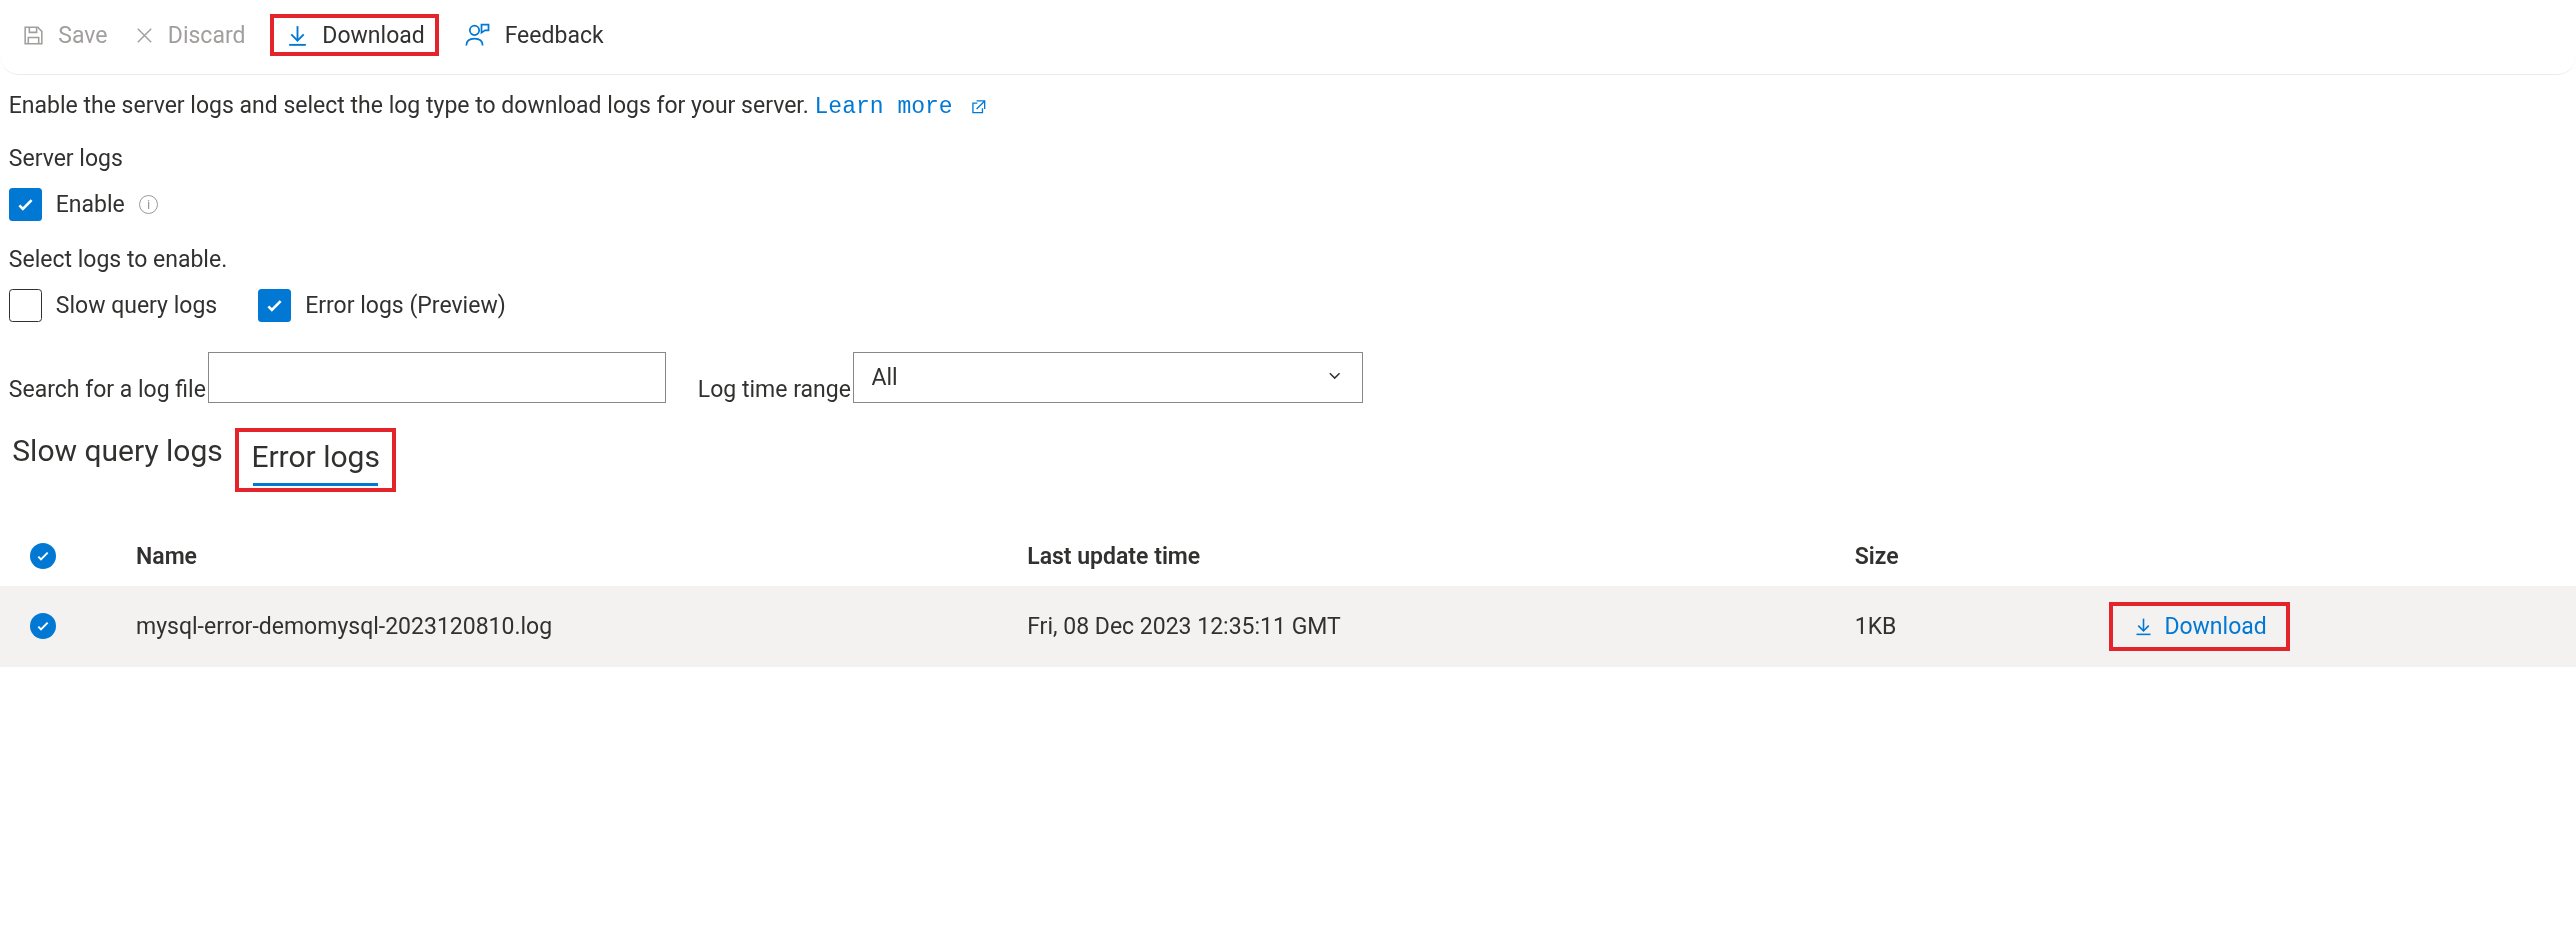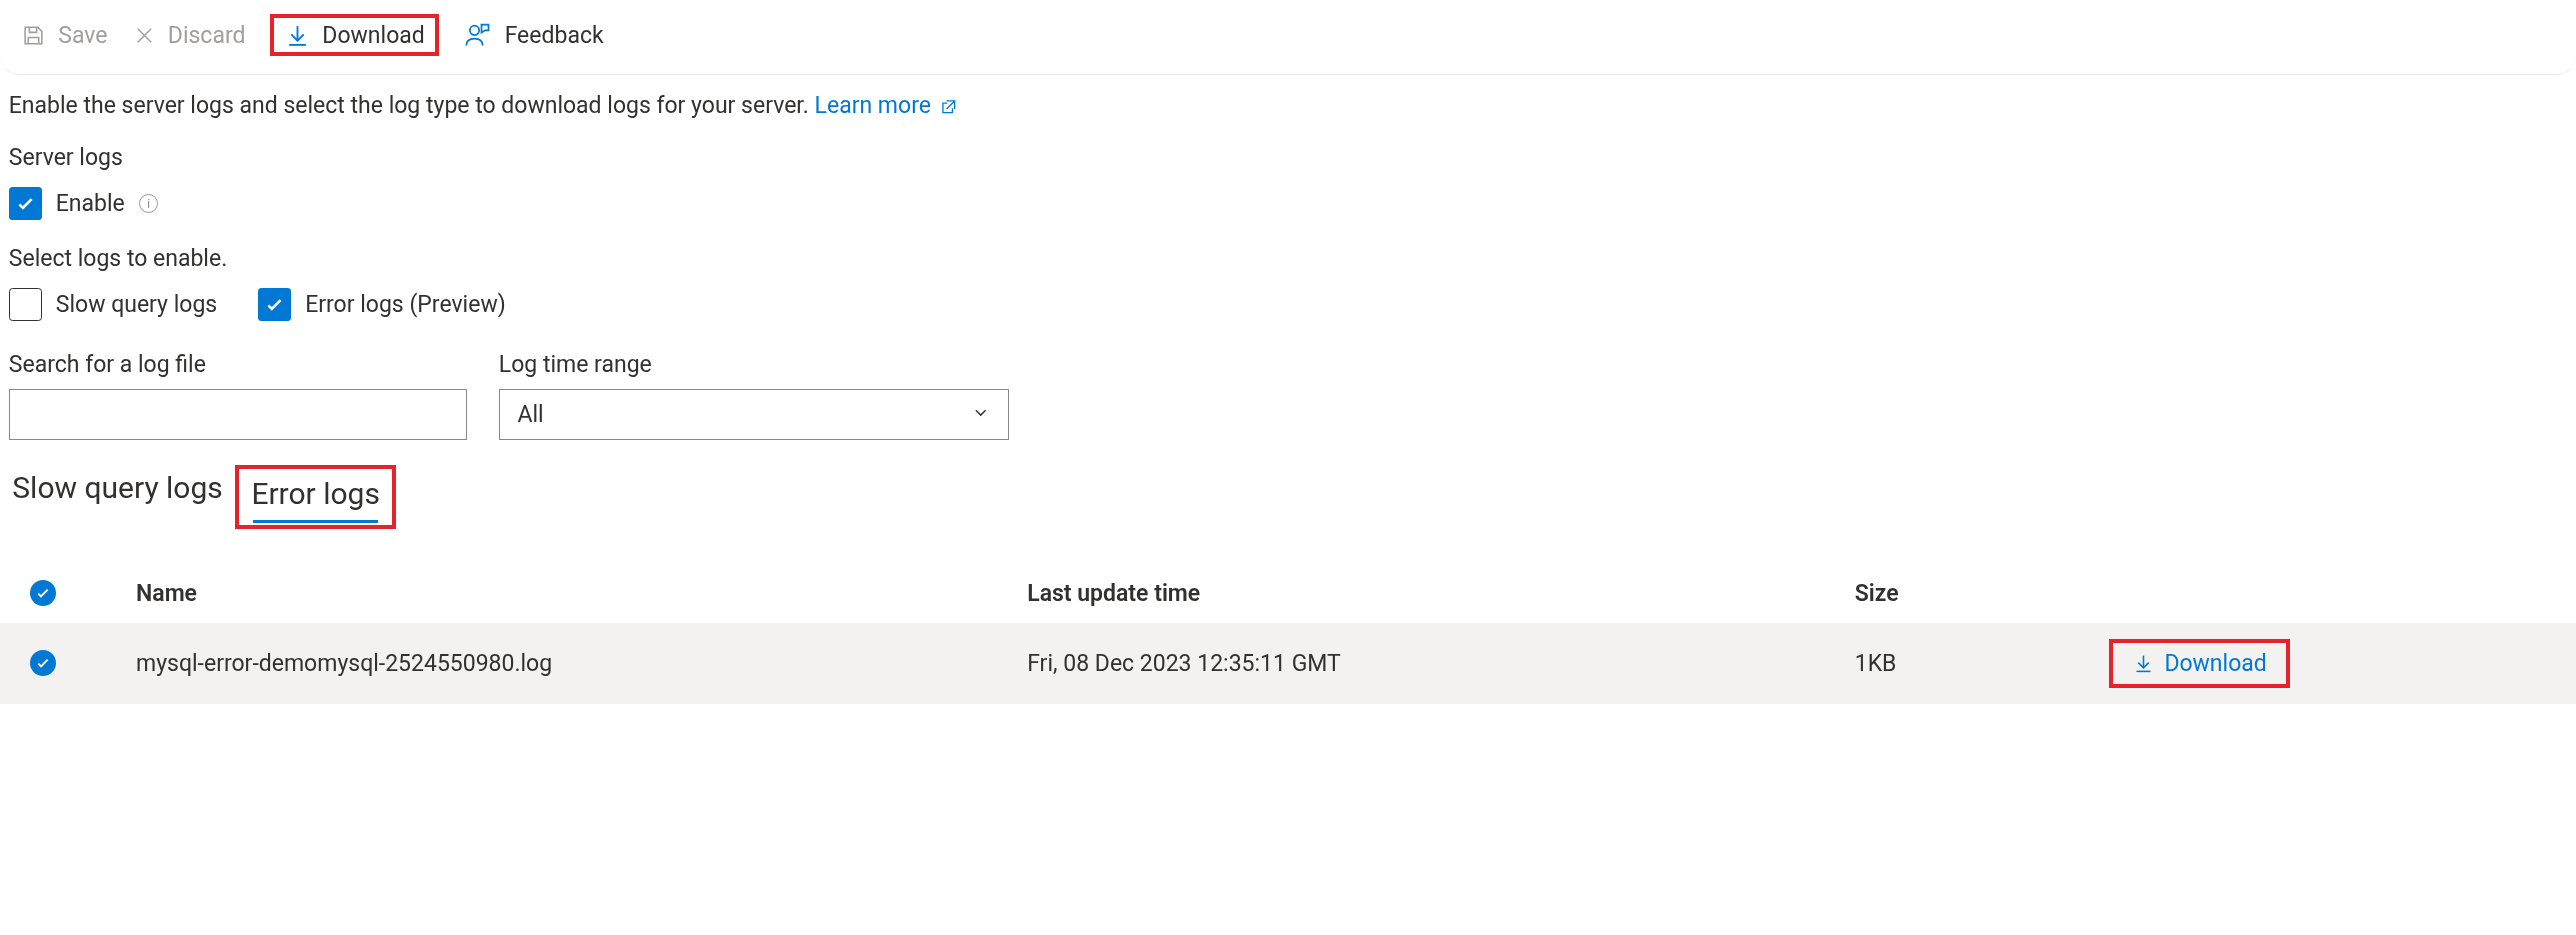--- a/index.html
+++ b/index.html
@@ -35,20 +35,21 @@
     border: 4.4px solid #e3242b;
     padding: 3.5px 10.6px;
   }
   .content {
     padding: 17.6px 8.8px 0 8.8px;
   }
   .intro { margin-bottom: 25px; }
   .intro a {
     color: #0078d4;
     text-decoration: none;
+    font-family: Liberation Mono, monospace;
   }
   .section-label {
     margin-bottom: 16px;
   }
   .check-row {
     display: flex;
     align-items: center;
     gap: 14px;
     margin-bottom: 25px;
   }
@@ -78,21 +79,21 @@
     align-items: center;
     justify-content: center;
     font-size: 13.2px;
     color: #999;
   }
   .filters {
     display: flex;
     gap: 32px;
     margin-bottom: 17.6px;
   }
-  .filter-col { display: flex; flex-direction: column; gap: 11px; }
+  .filter-col { display: flex; flex-direction: row; gap: 2px; align-items: flex-end; }
   .text-input {
     width: 458px;
     height: 51px;
     border: 0.9px solid #8a8886;
     font-size: 23px;
     padding: 0 12.3px;
     background: #fff;
   }
   .dropdown {
     width: 510px;
@@ -298,21 +299,21 @@
   </div>
 
   <div class="trow">
     <div>
       <span class="circle-check">
         <svg viewBox="0 0 24 24" fill="none" stroke="#fff" stroke-width="3">
             <path d="M5 13l4 4 10-10"></path>
           </svg>
       </span>
     </div>
-    <div>mysql-error-demomysql-2524550980.log</div>
+    <div>mysql-error-demomysql-2023120810.log</div>
     <div>Fri, 08 Dec 2023 12:35:11 GMT</div>
     <div>1KB</div>
     <div>
       <span class="actions-cell-wrap">
         <span class="dl-link">
           <svg width="21" height="21" viewBox="0 0 24 24" fill="none" stroke="#0078d4" stroke-width="1.8">
             <path d="M12 3v13"></path>
               <path d="M6 11l6 6 6-6"></path>
               <path d="M4 21h16"></path>
           </svg>

